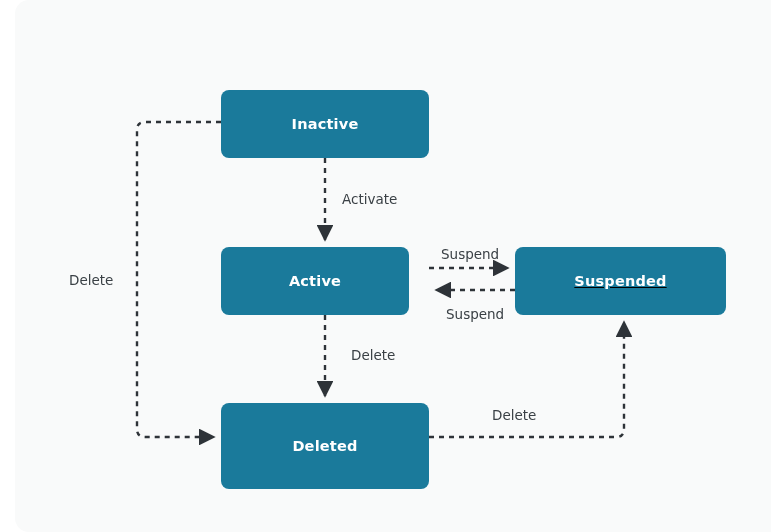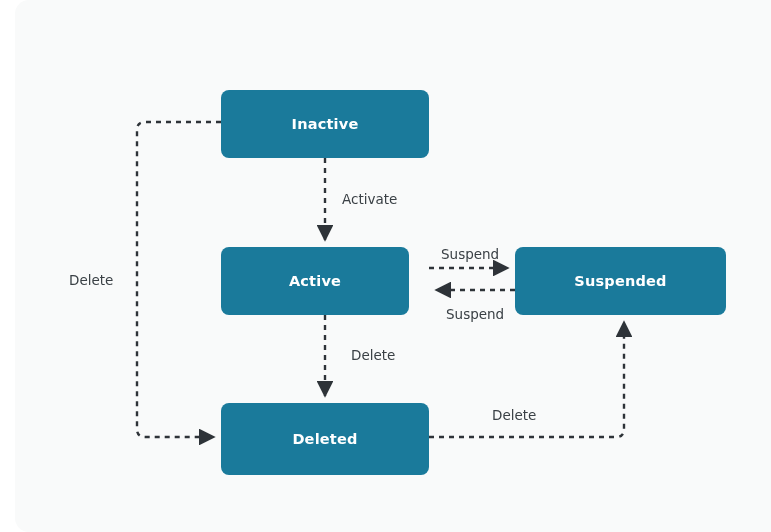--- a/index.html
+++ b/index.html
@@ -51,22 +51,22 @@
     color: #3a4045;
     font-size: 13.5px;
     font-weight: normal;
     white-space: nowrap;
     font-family: "DejaVu Sans", sans-serif;
     line-height: 1;
     text-align: right;
   }
   #node-inactive  { left: 206px; top: 90px;  width: 208px; height: 68px; }
   #node-active    { left: 206px; top: 247px; width: 188px; height: 68px; }
-  #node-suspended { left: 500px; top: 247px; width: 211px; height: 68px; }
-  #node-deleted   { left: 206px; top: 403px; width: 208px; height: 72px; }
+  #node-suspended { left: 500px; top: 247px; width: 211px; height: 68px; text-decoration: underline; }
+  #node-deleted   { left: 206px; top: 403px; width: 208px; height: 86px; }
 
   #label-activate       { left: 327px; top: 193px; }
   #label-suspend        { left: 426px; top: 248px; }
   #label-resume         { left: 431px; top: 308px; }
   #label-delete-active  { left: 336px; top: 349px; }
   #label-delete-left    { left: 54px;  top: 274px; }
   #label-delete-bottom  { left: 477px; top: 409px; }
 </style>
 </head>
 <body>

